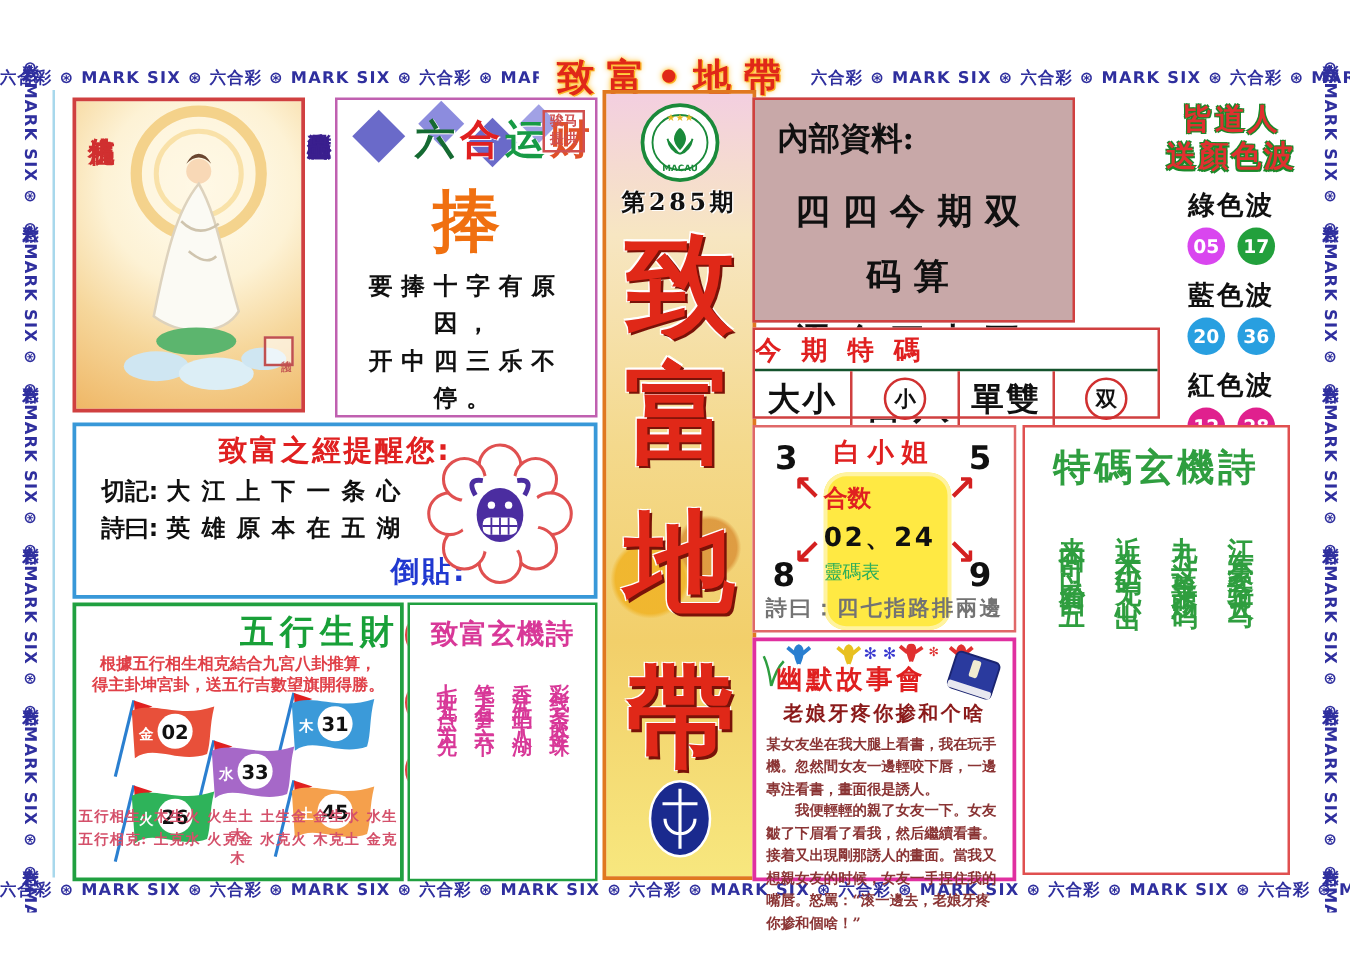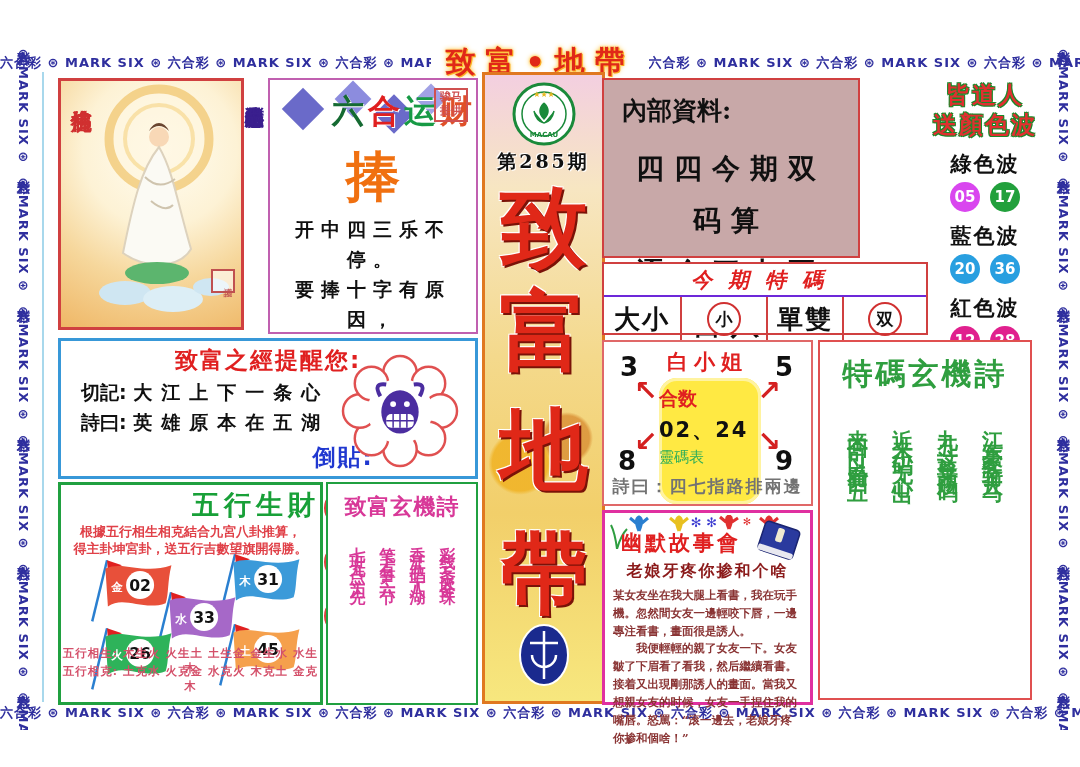--- a/index.html
+++ b/index.html
@@ -41,21 +41,21 @@
     display:flex;flex-direction:column;align-items:center;}
   .issue{margin-top:2px;color:#101010;font-weight:bold;font-size:19px;letter-spacing:3px;text-shadow:1px 1px 0 #fff,-1px -1px 0 #fff;font-family:"DejaVu Serif",serif;}
   .strip-char{color:#e02818;font-size:88px;line-height:104px;font-weight:bold;font-family:"DejaVu Serif",serif;
     text-shadow:2px 2px 0 #7a1208,-1px -1px 0 #fff,1px -1px 0 #fff,-1px 1px 0 #fff;}
   
   #internal{border:2px solid #d04040;background:#c8a8a8;padding:14px 18px;}
   .internal-title{color:#101010;font-size:25px;font-weight:bold;font-family:"DejaVu Serif",serif;}
   .internal-line{text-align:center;color:#101010;font-size:28px;font-weight:bold;letter-spacing:10px;line-height:52px;font-family:"DejaVu Serif",serif;}
   
   #special{border:2px solid #d04040;}
-  .special-title{height:31px;line-height:31px;text-align:center;color:#e02020;font-size:21px;font-weight:bold;letter-spacing:16px;border-bottom:2px solid #6d28d9;font-family:"DejaVu Serif",serif;font-style:italic;}
+  .special-title{height:31px;line-height:31px;color:#e02020;font-size:21px;font-weight:bold;letter-spacing:16px;border-bottom:2px solid #14532d;font-family:"DejaVu Serif",serif;}
   .special-row{display:flex;height:44px;align-items:center;}
   .sp-cell{height:100%;display:flex;align-items:center;justify-content:center;box-sizing:border-box;}
   .sp-label{font-size:26px;font-weight:bold;color:#101010;letter-spacing:2px;}
   .sp-sep{border-left:2px solid #d04040;}
   .pick-circle{width:30px;height:30px;border:2px solid #d03030;border-radius:50%;display:flex;align-items:center;justify-content:center;font-size:17px;font-weight:bold;color:#101010;}
   
   .waves-title{color:#e03030;font-weight:bold;font-size:24px;line-height:30px;text-align:center;letter-spacing:2px;font-family:"DejaVu Serif",serif;
     text-shadow:1px 1px 0 #1a8a2a,-1px -1px 0 #1a8a2a,1px -1px 0 #1a8a2a,-1px 1px 0 #1a8a2a;}
   .wave-label{color:#101010;font-weight:bold;font-size:21px;text-align:center;letter-spacing:2px;margin-top:10px;}
   .wave-circles{display:flex;justify-content:center;gap:10px;margin-top:4px;}
@@ -146,22 +146,22 @@
     <div class="liuhe-title">
       <div class="diamond" style="left:18px;top:14px;width:30px;height:30px;"></div>
       <div class="diamond" style="left:70px;top:6px;width:26px;height:26px;background:#7878d8;"></div>
       <div class="diamond" style="left:110px;top:20px;width:28px;height:28px;"></div>
       <div class="diamond" style="left:150px;top:8px;width:22px;height:22px;background:#9090e0;"></div>
       <div class="liuhe-title-text"><span class="lt0">六</span><span class="lt1">合</span><span class="lt2">运</span><span class="lt3">财</span></div>
       <div class="seal">骏马提供</div>
     </div>
     <div class="big-char">捧</div>
     <div class="liuhe-poem">
+      <div>要捧十字有原因，</div>
       <div>开中四三乐不停。</div>
-      <div>要捧十字有原因，</div>
       <div>午夜春雨推晓前，</div>
       <div>龙蛇争先为兄弟，</div>
     </div>
   </div>
 
   <div id="strip" class="box" style="left:482px;top:72px;width:123px;height:632px;">
     <svg width="66" height="66" viewBox="0 0 66 66" style="margin-top:6px;">
       <circle cx="33" cy="33" r="30" fill="#fff" stroke="#1a8a3a" stroke-width="3"></circle>
       <circle cx="33" cy="33" r="22" fill="none" stroke="#1a8a3a" stroke-width="1.5"></circle>
       <path d="M33,22 q-8,8 0,16 q8,-8 0,-16 M23,30 q2,10 10,12 M43,30 q-2,10 -10,12" fill="#1a8a3a" stroke="#1a8a3a" stroke-width="1.5"></path>

